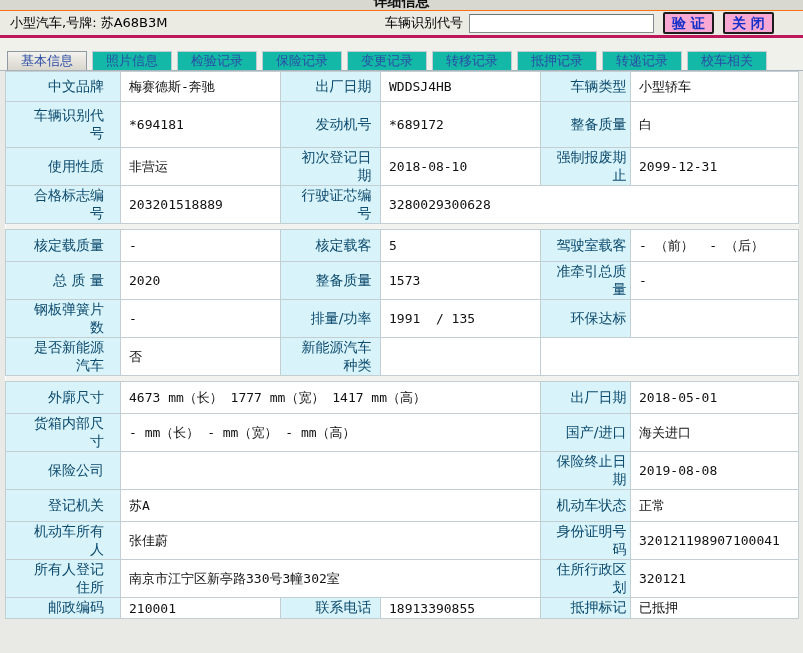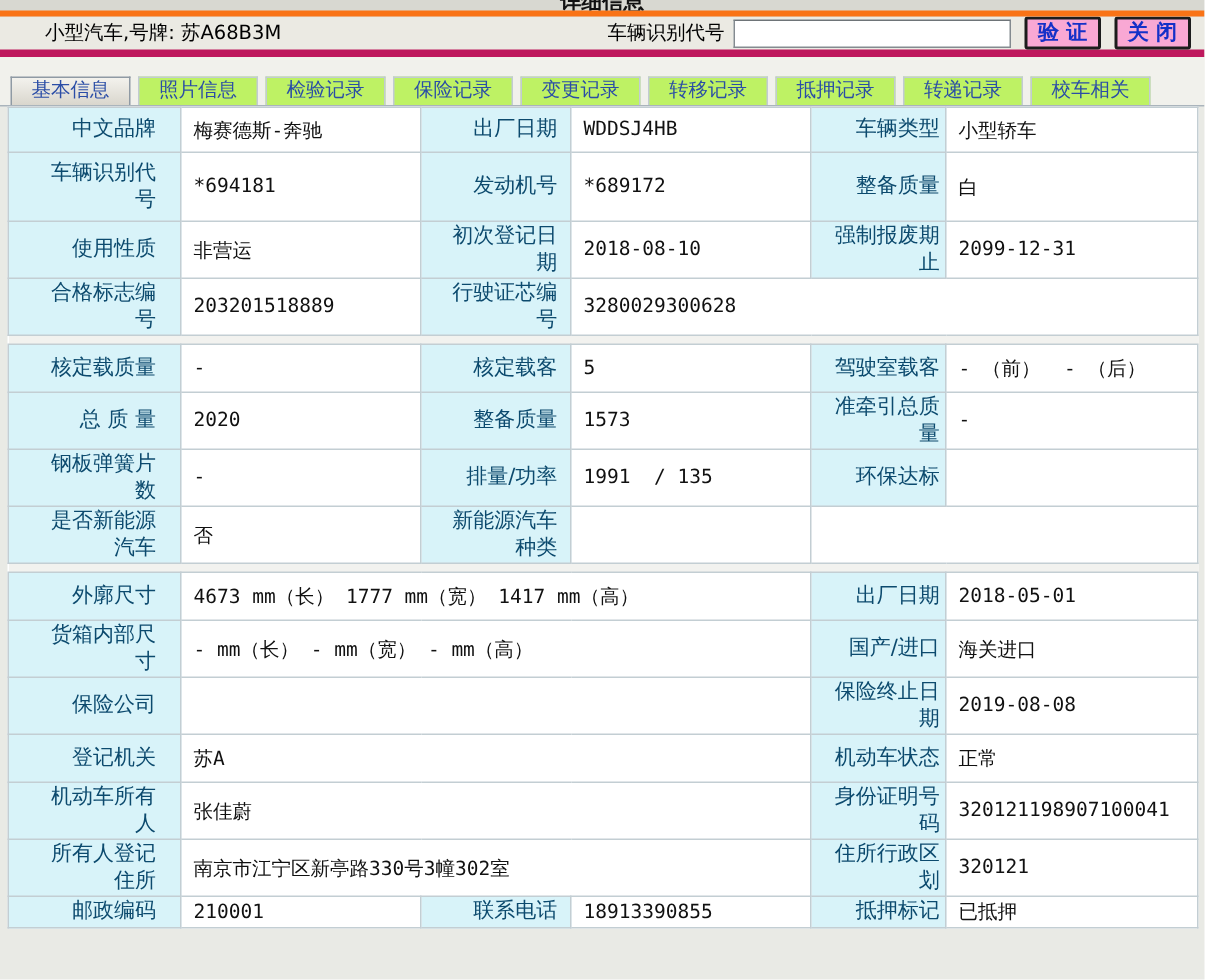--- a/index.html
+++ b/index.html
@@ -4,31 +4,31 @@
 <style>
   * { box-sizing: border-box; margin: 0; padding: 0; }
   html,body { width: 803px; height: 653px; overflow: hidden; }
   body {
     background: #e9eae5;
     font-family: "DejaVu Sans", "Liberation Sans", sans-serif;
     position: relative;
   }
   
   .titlebar {
-    height: 11px; background: #d8d8d1; border-bottom: 4px solid #f97316;
+    height: 11px; background: #d8d8d1; border-bottom: 1px solid #f97316;
     overflow: hidden; position: relative;
   }
   .titlebar .title {
     position: absolute; top: -7px; left: 0; width: 100%;
     text-align: center; font-size: 14px; font-weight: bold; color: #111;
   }
   
   .headerbar {
-    height: 27px; background: #ebeae3; border-bottom: 5px solid #be185d;
-    display: flex; align-items: center; font-size: 13px; color: #000; padding-left: 20px;
+    height: 27px; background: #ebeae3; border-bottom: 3px solid #be185d;
+    display: flex; align-items: center; font-size: 13px; color: #000;
   }
   .plate { margin-left: 10px; width: 375px; white-space: nowrap; }
   .vin-label { white-space: nowrap; margin-right: 6px; }
   .vin-input {
     width: 185px; height: 19px; background: #fff;
     border: 1px solid #848b90; border-top-color: #6e7478; font-size: 12px;
     padding: 0 3px;
   }
   .btn {
     margin-left: 9px; padding: 0 7px; height: 22px; line-height: 19px;
@@ -38,21 +38,21 @@
   }
   .btn:last-child { margin-right: 4px; }
   
   .tabbar {
     height: 33px; background: #f1f1ec; display: flex; align-items: flex-end;
     padding-left: 7px; border-bottom: 1px solid #aab4bc;
   }
   .tab {
     height: 19px; line-height: 17px; padding: 0 13px; margin-right: 5px;
     font-size: 13px; color: #2a4da6; white-space: nowrap; cursor: pointer;
-    background: #bef264; border: 1px solid #c2cbd3; border-bottom: none;
+    background: #14b8a6; border: 1px solid #c2cbd3; border-bottom: none;
   }
   .tab.active {
     background: linear-gradient(180deg,#f3f2ed,#d9d6cd);
     border: 1px solid #8f9aa4; border-bottom: none; font-weight: normal;
   }
   
   table.detail {
     border-collapse: collapse; table-layout: fixed;
     width: 793px; margin-left: 5px; background: #fff;
   }

